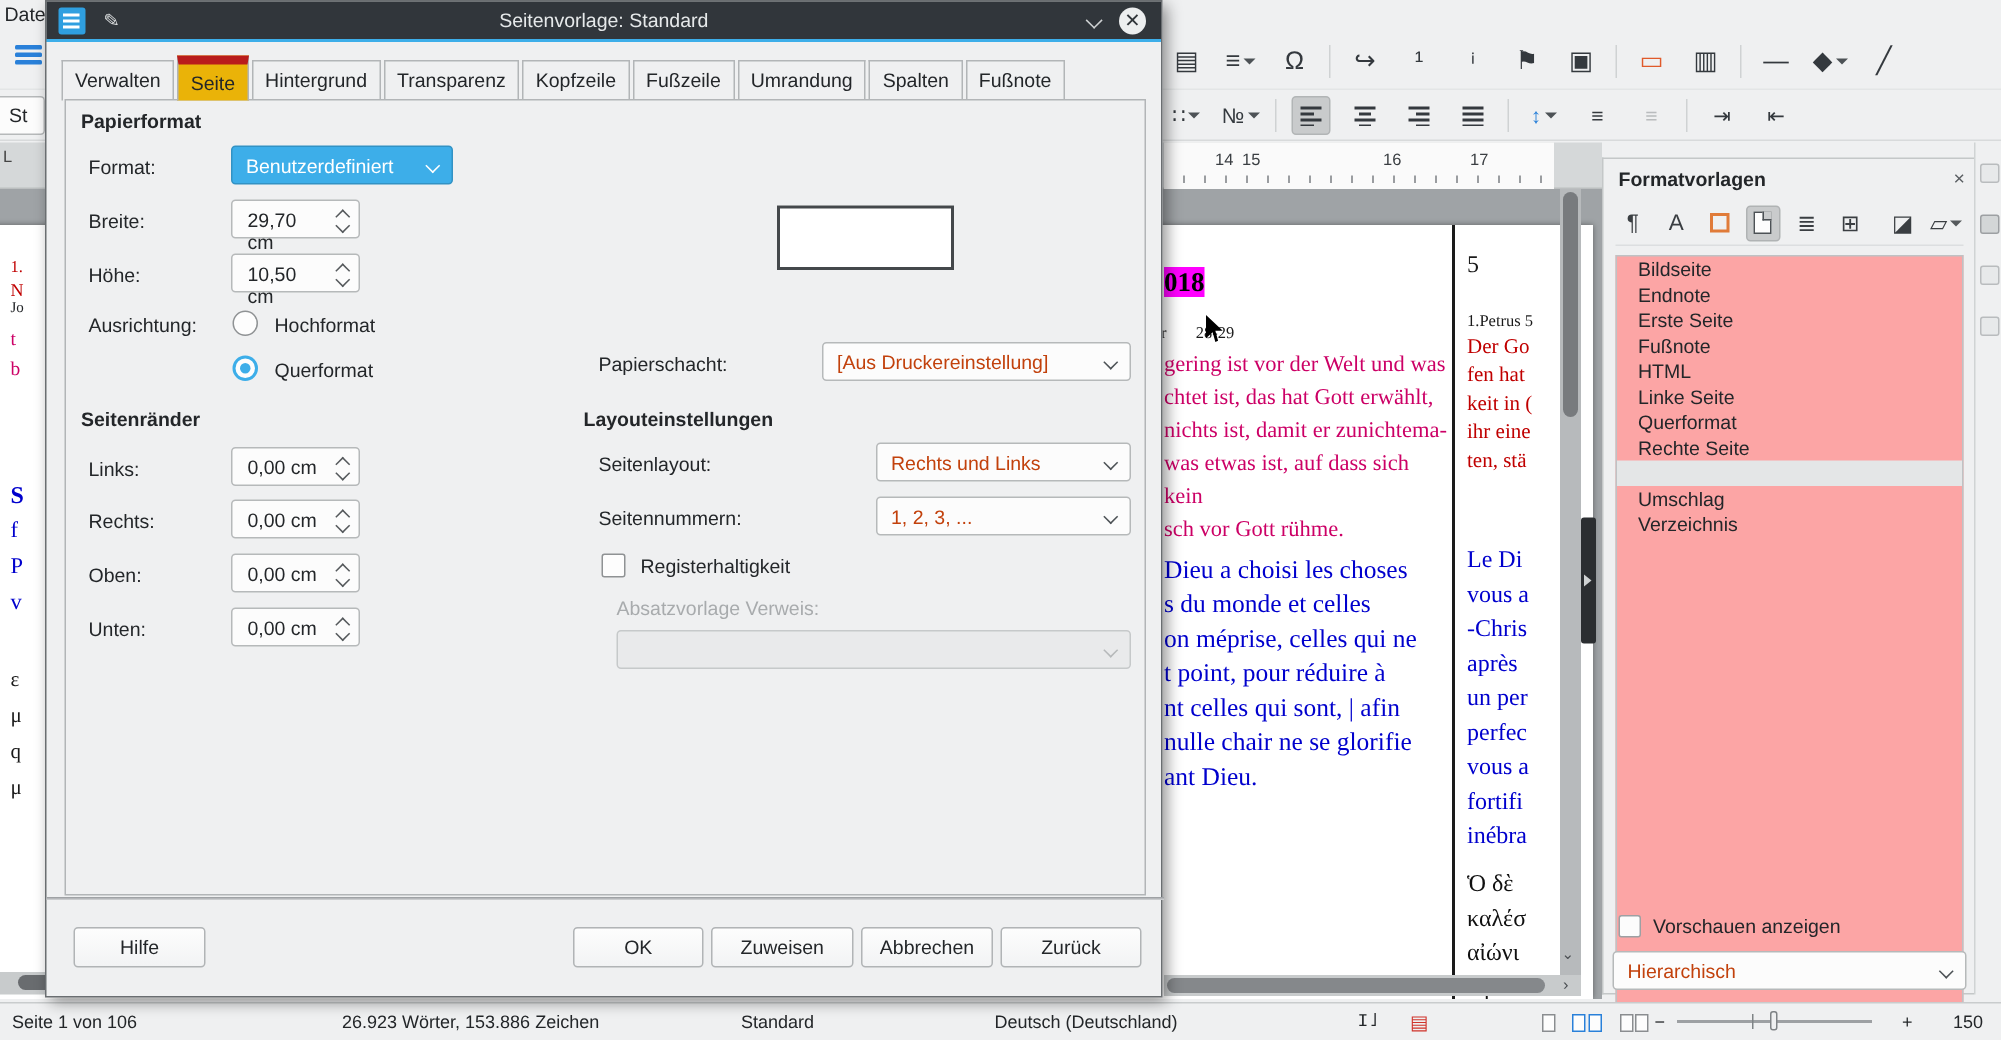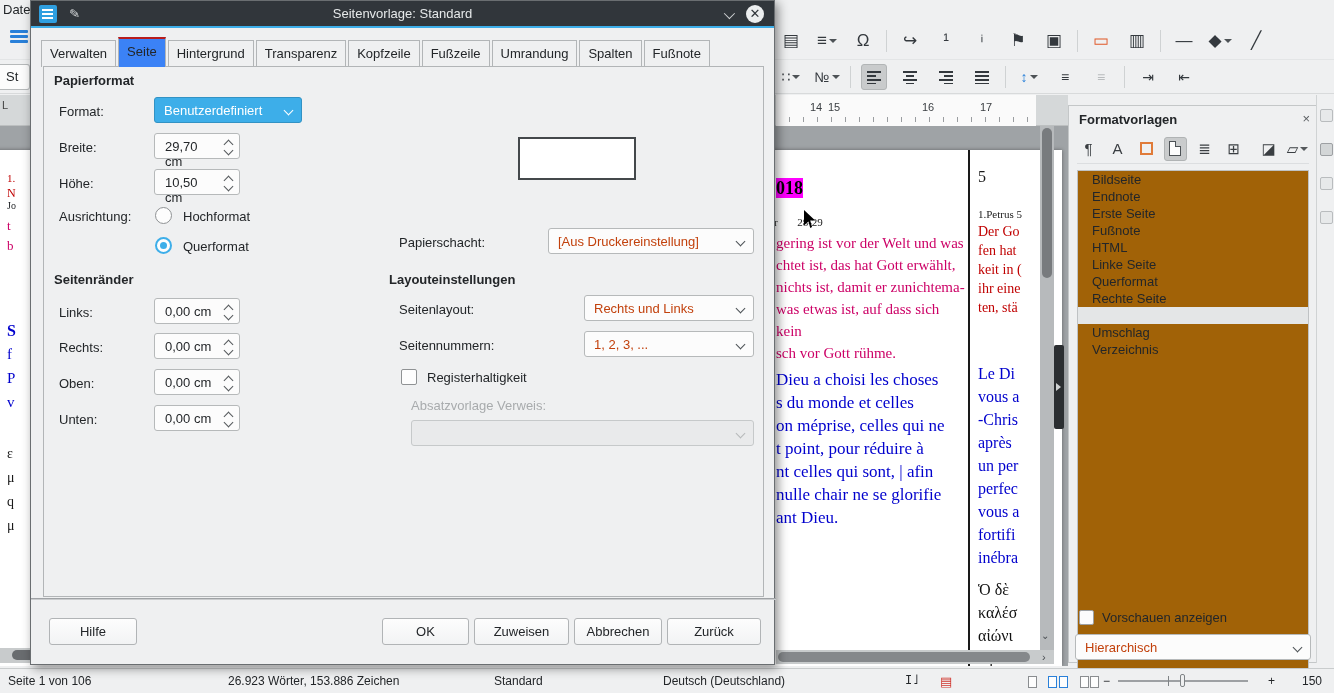--- a/index.html
+++ b/index.html
@@ -61,21 +61,21 @@
   .sb-title { position:absolute; left:10px; top:6px; font-weight:bold; color:#232629; }
   .sb-close { position:absolute; right:6px; top:5px; color:#5a5e62; font-size:13px; }
   .sb-iconrow { position:absolute; left:8px; top:28px; width:232px; height:30px; display:flex; align-items:center; gap:6px; border-bottom:1px solid #dcdee0; }
   .sb-ic { width:24px; height:24px; display:flex; align-items:center; justify-content:center; font-size:15px; color:#3a3e42; }
   .sb-ic.framed { color:#e07b39; }
   .sb-ic.framed .fbox { width:13px; height:13px; border:2px solid #e07b39; }
   .sb-ic.pagedoc { background:#c9cbcc; border:1px solid #b0b3b4; border-radius:3px; }
   .pageglyph { width:12px; height:15px; background:#fdfdfd; border:1px solid #4d5256; position:relative; }
   .pageglyph::after { content:""; position:absolute; right:-1px; top:-1px; width:5px; height:5px; background:#c9cbcc; border-left:1px solid #4d5256; border-bottom:1px solid #4d5256; }
   .sb-spacer { flex:1; }
-  .sb-list { position:absolute; left:8px; top:64px; width:232px; height:508px; background:#a16207; border:1px solid #bfc2c4; overflow:hidden; }
+  .sb-list { position:absolute; left:8px; top:64px; width:232px; height:508px; background:#fca5a5; border:1px solid #bfc2c4; overflow:hidden; }
   .sb-item { padding:1px 0 1px 14px; height:17px; line-height:15px; color:#232629; }
   .sb-item.sel { background:#e4e6e7; }
   .sb-check { position:absolute; left:10px; top:504px; display:flex; align-items:center; gap:8px; }
   .cbox { width:15px; height:15px; background:#fcfcfc; border:1px solid #9da0a3; border-radius:2px; }
   .sb-drop { position:absolute; left:6px; top:528px; width:236px; height:26px; background:#fcfcfc; border:1px solid #b6b9ba; border-radius:3px; padding:4px 8px; display:flex; align-items:center; }
   .edge-strip { position:absolute; left:1316px; top:95px; width:18px; height:568px; background:#eff0f1; border-left:1px solid #d0d3d4; }
   .edge-ic { position:absolute; left:3px; width:13px; height:13px; border:1px solid #b9bcbe; border-radius:2px; background:#e7e9ea; }
   .edge-ic.on { background:#d3d6d7; border-color:#9da0a3; }
 
   
@@ -92,21 +92,21 @@
   .dialog { position:absolute; left:30px; top:0; width:745px; height:665px; background:#eff0f1; border:1px solid #6a6e71; box-shadow:3px 3px 10px rgba(0,0,0,.45); }
   .dlg-title { position:absolute; left:0; top:0; width:100%; height:27px; background:#31363b; border-bottom:2px solid #3daee9; color:#e6e9ea; display:flex; align-items:center; }
   .dlg-title-text { position:absolute; left:0; width:100%; text-align:center; font-size:13px; }
   .dlg-appicon { position:absolute; left:8px; top:4px; width:18px; height:18px; background:#2f9fe0; border-radius:2px; }
   .dlg-appicon::after { content:""; position:absolute; left:3px; top:4px; width:11px; height:2px; background:#fff; box-shadow:0 4px 0 #fff, 0 8px 0 #fff; }
   .dlg-pin { position:absolute; left:38px; top:5px; color:#d7dadb; font-size:13px; transform:rotate(40deg); }
   .dlg-chev { position:absolute; right:42px; top:10px; width:8px; height:8px; border-right:1.5px solid #cfd2d3; border-bottom:1.5px solid #cfd2d3; transform:rotate(45deg) translateY(-2px); }
   .dlg-close { position:absolute; right:10px; top:4px; width:18px; height:18px; background:#eceeef; color:#31363b; border-radius:50%; text-align:center; line-height:17px; font-size:13px; }
   .tabs { position:absolute; left:10px; top:36px; display:flex; }
   .tab { border:1px solid #b2b5b7; border-bottom:none; background:#eff0f1; padding:5px 8px 6px 8px; margin-right:2px; color:#232629; position:relative; top:3px; height:27px; }
-  .tab.active { top:0; height:30px; border-top:2px solid #b91c1c; background:#3b82f6; z-index:2; }
+  .tab.active { top:0; height:30px; border-top:6px solid #b91c1c; background:#eab308; z-index:2; }
   .tab-frame { position:absolute; left:12px; top:65px; width:721px; height:531px; border:1px solid #b2b5b7; background:#eff0f1; }
   .hdr { position:absolute; font-weight:bold; color:#232629; }
   .lbl { position:absolute; color:#232629; }
   .lbl.dis { color:#a8abad; }
   .combo { position:absolute; background:#fcfcfc; border:1px solid #b6b9ba; border-radius:3px; display:flex; align-items:center; padding:0 26px 0 9px; height:26px; color:#c2410c; }
   .combo .cv { position:absolute; right:9px; top:9px; width:7px; height:7px; border-right:1.6px solid #4d5256; border-bottom:1.6px solid #4d5256; transform:rotate(45deg); }
   .combo.sel { background:#3daee9; border-color:#3292c4; color:#ffffff; }
   .combo.sel .cv { border-color:#fff; }
   .combo.dis { background:#e9eaeb; border-color:#c6c9ca; color:#a8abad; }
   .combo.dis .cv { border-color:#b6b9ba; }

